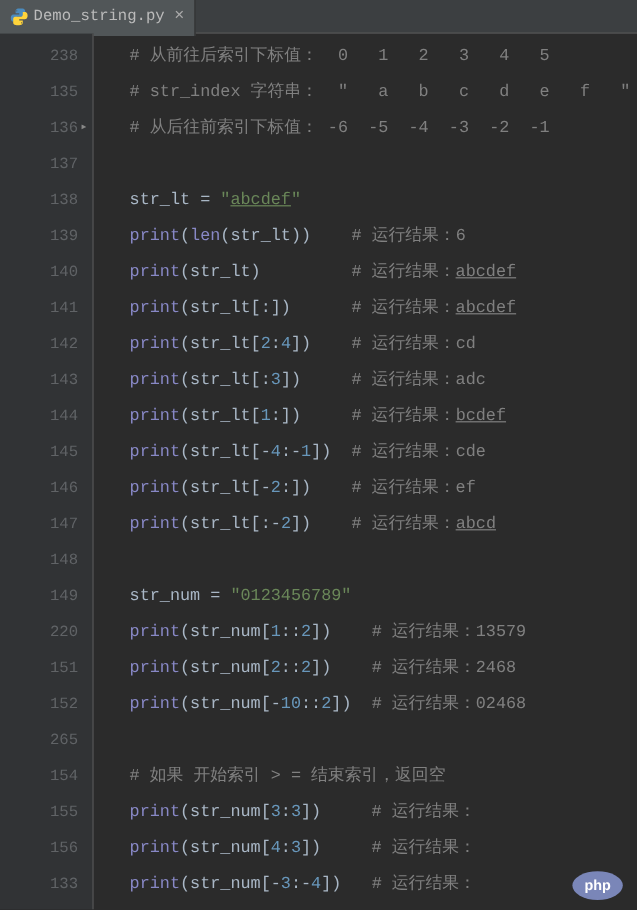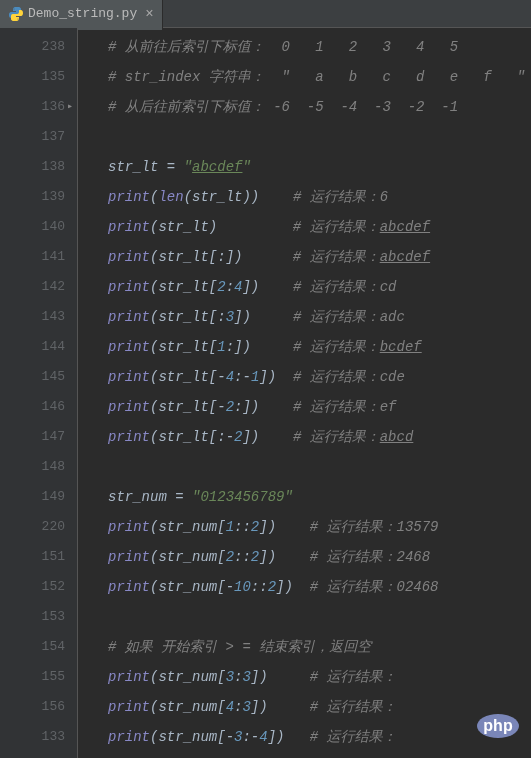--- a/index.html
+++ b/index.html
@@ -80,44 +80,43 @@
     .code {
       padding: 4px 0 4px 30px;
       line-height: 30px;
       white-space: pre;
       flex: 1;
     }
     .code-line {
       height: 30px;
       display: flex;
       align-items: center;
-      font-style: italic;
     }
     .comment { color: #808080; }
     .string { color: #6a8759; }
     .string-u { color: #6a8759; text-decoration: underline; }
     .builtin { color: #8888c6; }
     .number { color: #6897bb; }
     .operator { color: #a9b7c6; }
     .ident { color: #a9b7c6; }
     .paren { color: #a9b7c6; }
     .php-logo {
       position: absolute;
       right: 12px;
-      bottom: 20px;
+      bottom: 8px;
       background: #7a86b8;
       color: #fff;
       border-radius: 50%;
       width: 42px;
       height: 24px;
       display: flex;
       align-items: center;
       justify-content: center;
       font-weight: bold;
-      font-size: 16px;
+      font-size: 12px;
       font-family: sans-serif;
     }
   </style>
 </head>
 <body>
 
 <div class="tab-bar">
   <div class="tab">
     <span class="tab-icon">
       <svg width="16" height="16" viewBox="0 0 16 16">
@@ -144,21 +143,21 @@
       <div class="gutter-line">143</div>
       <div class="gutter-line">144</div>
       <div class="gutter-line">145</div>
       <div class="gutter-line">146</div>
       <div class="gutter-line">147</div>
       <div class="gutter-line">148</div>
       <div class="gutter-line">149</div>
       <div class="gutter-line">220</div>
       <div class="gutter-line">151</div>
       <div class="gutter-line">152</div>
-      <div class="gutter-line">153</div>
+      <div class="gutter-line">265</div>
       <div class="gutter-line">154</div>
       <div class="gutter-line">155</div>
       <div class="gutter-line">156</div>
       <div class="gutter-line">133</div>
     </div>
   <div class="code" id="code"><div class="code-line"><span class="comment"># 从前往后索引下标值：  0   1   2   3   4   5</span></div><div class="code-line"><span class="comment"># str_index 字符串：  ″   a   b   c   d   e   f   ″</span></div><div class="code-line"><span class="comment"># 从后往前索引下标值： -6  -5  -4  -3  -2  -1</span></div><div class="code-line"></div><div class="code-line"><span class="ident">str_lt </span><span class="operator">= </span><span class="string">″</span><span class="string-u">abcdef</span><span class="string">″</span></div><div class="code-line"><span class="builtin">print</span><span class="paren">(</span><span class="builtin">len</span><span class="paren">(</span><span class="ident">str_lt</span><span class="paren">))    </span><span class="comment"># 运行结果：6</span></div><div class="code-line"><span class="builtin">print</span><span class="paren">(</span><span class="ident">str_lt</span><span class="paren">)         </span><span class="comment"># 运行结果：</span><span class="comment" style="text-decoration: underline;">abcdef</span></div><div class="code-line"><span class="builtin">print</span><span class="paren">(</span><span class="ident">str_lt</span><span class="paren">[:])      </span><span class="comment"># 运行结果：</span><span class="comment" style="text-decoration: underline;">abcdef</span></div><div class="code-line"><span class="builtin">print</span><span class="paren">(</span><span class="ident">str_lt</span><span class="paren">[</span><span class="number">2</span><span class="paren">:</span><span class="number">4</span><span class="paren">])    </span><span class="comment"># 运行结果：cd</span></div><div class="code-line"><span class="builtin">print</span><span class="paren">(</span><span class="ident">str_lt</span><span class="paren">[:</span><span class="number">3</span><span class="paren">])     </span><span class="comment"># 运行结果：adc</span></div><div class="code-line"><span class="builtin">print</span><span class="paren">(</span><span class="ident">str_lt</span><span class="paren">[</span><span class="number">1</span><span class="paren">:])     </span><span class="comment"># 运行结果：</span><span class="comment" style="text-decoration: underline;">bcdef</span></div><div class="code-line"><span class="builtin">print</span><span class="paren">(</span><span class="ident">str_lt</span><span class="paren">[-</span><span class="number">4</span><span class="paren">:-</span><span class="number">1</span><span class="paren">])  </span><span class="comment"># 运行结果：cde</span></div><div class="code-line"><span class="builtin">print</span><span class="paren">(</span><span class="ident">str_lt</span><span class="paren">[-</span><span class="number">2</span><span class="paren">:])    </span><span class="comment"># 运行结果：ef</span></div><div class="code-line"><span class="builtin">print</span><span class="paren">(</span><span class="ident">str_lt</span><span class="paren">[:-</span><span class="number">2</span><span class="paren">])    </span><span class="comment"># 运行结果：</span><span class="comment" style="text-decoration: underline;">abcd</span></div><div class="code-line"></div><div class="code-line"><span class="ident">str_num </span><span class="operator">= </span><span class="string">″0123456789″</span></div><div class="code-line"><span class="builtin">print</span><span class="paren">(</span><span class="ident">str_num</span><span class="paren">[</span><span class="number">1</span><span class="paren">::</span><span class="number">2</span><span class="paren">])    </span><span class="comment"># 运行结果：13579</span></div><div class="code-line"><span class="builtin">print</span><span class="paren">(</span><span class="ident">str_num</span><span class="paren">[</span><span class="number">2</span><span class="paren">::</span><span class="number">2</span><span class="paren">])    </span><span class="comment"># 运行结果：2468</span></div><div class="code-line"><span class="builtin">print</span><span class="paren">(</span><span class="ident">str_num</span><span class="paren">[-</span><span class="number">10</span><span class="paren">::</span><span class="number">2</span><span class="paren">])  </span><span class="comment"># 运行结果：02468</span></div><div class="code-line"></div><div class="code-line"><span class="comment"># 如果 开始索引 &gt; = 结束索引，返回空</span></div><div class="code-line"><span class="builtin">print</span><span class="paren">(</span><span class="ident">str_num</span><span class="paren">[</span><span class="number">3</span><span class="paren">:</span><span class="number">3</span><span class="paren">])     </span><span class="comment"># 运行结果：</span></div><div class="code-line"><span class="builtin">print</span><span class="paren">(</span><span class="ident">str_num</span><span class="paren">[</span><span class="number">4</span><span class="paren">:</span><span class="number">3</span><span class="paren">])     </span><span class="comment"># 运行结果：</span></div><div class="code-line"><span class="builtin">print</span><span class="paren">(</span><span class="ident">str_num</span><span class="paren">[-</span><span class="number">3</span><span class="paren">:-</span><span class="number">4</span><span class="paren">])   </span><span class="comment"># 运行结果：</span></div></div>
 </div>
 
 <div class="php-logo">php</div>
 

